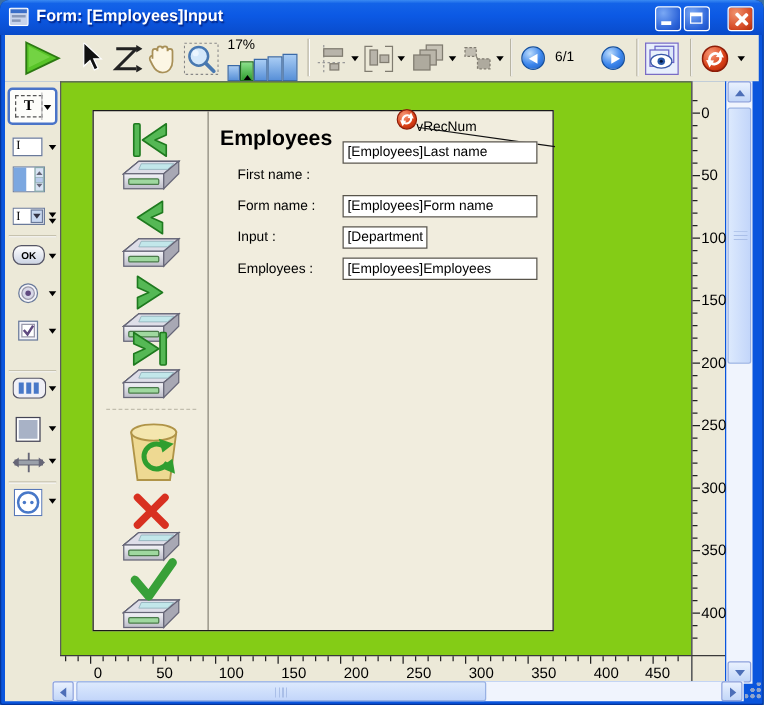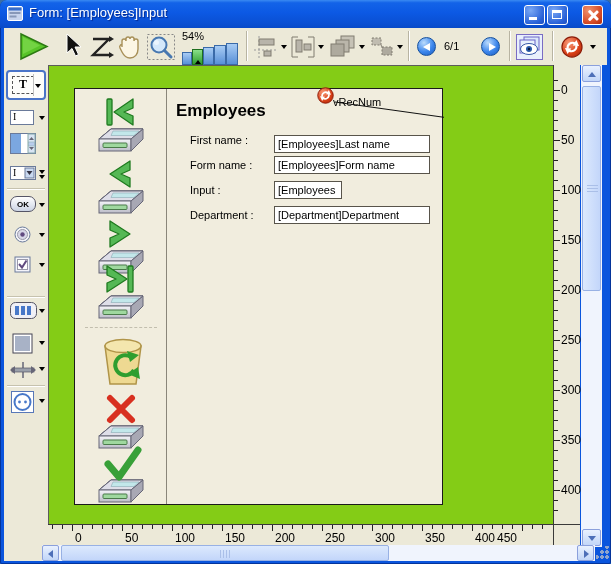--- a/index.html
+++ b/index.html
@@ -1,21 +1,21 @@
 <!DOCTYPE html>
 <html><head>
 <meta charset="utf-8">
 <style>
   html,body{margin:0;padding:0;background:#3a6ea5;font-family:"Liberation Sans","DejaVu Sans",sans-serif;}
   #win{position:relative;width:611px;height:564px;background:#0a55dd;border-radius:7px 7px 2px 2px;overflow:hidden;box-shadow:0 0 0 1px #04349a inset;}
   
   #titlebar{position:absolute;left:0;top:0;width:611px;height:28px;
     background:linear-gradient(180deg,#3a8af2 0%,#1363e8 10%,#0c59e4 45%,#0a4fd2 85%,#084ac8 100%);}
   #title-icon{position:absolute;left:7px;top:6px;width:16px;height:15px;}
-  #title-text{position:absolute;left:29px;top:5px;color:#fff;font-weight:normal;font-size:13px;text-shadow:1px 1px 1px #00268c;white-space:nowrap;}
+  #title-text{position:absolute;left:29px;top:5px;color:#fff;font-weight:bold;font-size:13px;text-shadow:1px 1px 1px #00268c;white-space:nowrap;}
   .cap-btn{position:absolute;top:5px;width:21px;height:20px;border:1px solid #fff;border-radius:3px;box-sizing:border-box;}
   .cap-blue{background:radial-gradient(circle at 30% 25%,#7aa8f4,#2a62d8 70%,#1c4ec0);}
   #btn-min{right:66px;} #btn-max{right:43px;}
   #btn-close{right:8px;background:radial-gradient(circle at 30% 25%,#f0926e,#d8502c 60%,#b02808);}
   #btn-min .glyph{position:absolute;left:4px;bottom:4px;width:8px;height:3px;background:#fff;}
   #btn-max .glyph{position:absolute;left:4px;top:4px;width:10px;height:9px;border:1px solid #fff;border-top-width:3px;box-sizing:border-box;}
   .xbar{position:absolute;left:9px;top:3px;width:2.5px;height:13px;background:#fff;border-radius:1px;}
   .xbar.a{transform:rotate(45deg);} .xbar.b{transform:rotate(-45deg);}
   
   #toolbar{position:absolute;left:4px;top:28px;width:603px;height:37px;background:#ece9d8;}
@@ -152,21 +152,21 @@
     </svg>
     <svg class="tb" style="left:113px;top:7px" width="26" height="24" viewBox="0 0 26 24">
       <path d="M5,12 V6 a2,2 0 0 1 4,0 V4 a2,2 0 0 1 4,0 V4 a2,2 0 0 1 4,0 v2 a2,2 0 0 1 4,0 v8 c0,5 -3,9 -8,9 c-4,0 -6,-2 -8,-6 l-2,-4 c-1,-2 1,-4 2,-3 z" fill="#fcf6e4" stroke="#a89058" stroke-width="1.4"></path>
     </svg>
     <svg class="tb" style="left:143px;top:6px" width="28" height="26" viewBox="0 0 28 26">
       <rect x="0.5" y="0.5" width="27" height="25" fill="none" stroke="#888" stroke-dasharray="2,2"></rect>
       <circle cx="12" cy="11" r="7.5" fill="#d4e8fa" stroke="#4878b0" stroke-width="2"></circle>
       <circle cx="9.5" cy="8.5" r="2.5" fill="#f0f8ff" opacity="0.8"></circle>
       <line x1="17.5" y1="16.5" x2="24" y2="23" stroke="#4878b0" stroke-width="3" stroke-linecap="round"></line>
     </svg>
-    <span id="zoomlabel">54%</span>
+    <span id="zoomlabel">17%</span>
     <div class="zbar" style="left:178px;width:8px;height:11px;"></div>
     <div class="zbar green" style="left:188px;width:9px;height:14px;"></div>
     <div class="zbar" style="left:199px;width:9px;height:16px;"></div>
     <div class="zbar" style="left:210px;width:10px;height:18px;"></div>
     <div class="zbar" style="left:222px;width:10px;height:20px;"></div>
     <div id="zmark"></div>
     <div class="tsep" style="left:242px"></div>
 
     <svg class="tb" style="left:250px;top:8px" width="24" height="22" viewBox="0 0 24 22">
       <line x1="5" y1="0" x2="5" y2="22" stroke="#999" stroke-dasharray="2,2"></line>
@@ -304,27 +304,27 @@
 
       <svg id="vrec-badge" viewBox="0 0 18 18">
           <use href="#redbadge"></use>
         </svg>
       <span id="vrec-label">vRecNum</span>
       <svg id="lineobj" width="369" height="60">
         <line x1="260" y1="13" x2="374" y2="29" stroke="#111" stroke-width="1"></line>
       </svg>
 
       <span class="flabel" style="top:45px">First name :</span>
-      <div class="fbox" style="top:46px;width:156px">[Employees]Last name</div>
+      <div class="fbox" style="top:24px;width:156px">[Employees]Last name</div>
       <span class="flabel" style="top:70px">Form name :</span>
       <div class="fbox" style="top:67px;width:156px">[Employees]Form name</div>
       <span class="flabel" style="top:95px">Input :</span>
-      <div class="fbox" style="top:92px;width:68px">[Employees</div>
-      <span class="flabel" style="top:120px">Department :</span>
-      <div class="fbox" style="top:117px;width:156px">[Department]Department</div>
+      <div class="fbox" style="top:92px;width:68px">[Department</div>
+      <span class="flabel" style="top:120px">Employees :</span>
+      <div class="fbox" style="top:117px;width:156px">[Employees]Employees</div>
 
       <svg class="navico" style="top:8px" width="48" height="56" viewBox="0 0 48 56">
         <use href="#drive" x="1" y="31"></use>
         <rect x="10" y="2" width="5" height="26" rx="1" fill="#55b855" stroke="#1f7a1f" stroke-width="1.3"></rect>
         <path d="M36,2 L17,15 L36,28 L36,19 L27,15 L36,11 Z" fill="#55b855" stroke="#1f7a1f" stroke-width="1.3" stroke-linejoin="round"></path>
       </svg>
       <svg class="navico" style="top:70px" width="48" height="56" viewBox="0 0 48 56">
         <use href="#drive" x="1" y="31"></use>
         <path d="M33,2 L13,15 L33,28 L33,19 L24,15 L33,11 Z" fill="#55b855" stroke="#1f7a1f" stroke-width="1.3" stroke-linejoin="round"></path>
       </svg>
@@ -464,21 +464,21 @@
       <div class="htick" style="left: 494px; height: 4px;"></div>
       <span class="hlab" style="left: 27px;">0</span>
       <span class="hlab" style="left: 77px;">50</span>
       <span class="hlab" style="left: 127px;">100</span>
       <span class="hlab" style="left: 177px;">150</span>
       <span class="hlab" style="left: 227px;">200</span>
       <span class="hlab" style="left: 277px;">250</span>
       <span class="hlab" style="left: 327px;">300</span>
       <span class="hlab" style="left: 377px;">350</span>
       <span class="hlab" style="left: 427px;">400</span>
-      <span class="hlab" style="left: 449px;">450</span>
+      <span class="hlab" style="left: 468px;">450</span>
     </div>
   <div id="rulercorner"></div>
 
   <div id="vscroll">
     <div class="sbtn" style="left:1px;top:0;width:19px;height:17px">
       <span class="t" style="left:5px;top:6px;border-left:4.5px solid transparent;border-right:4.5px solid transparent;border-bottom:5px solid #4d6fb8"></span>
     </div>
     <div class="thumb" style="left:1px;top:21px;width:19px;height:205px">
       <span class="gripv"></span>
     </div>

